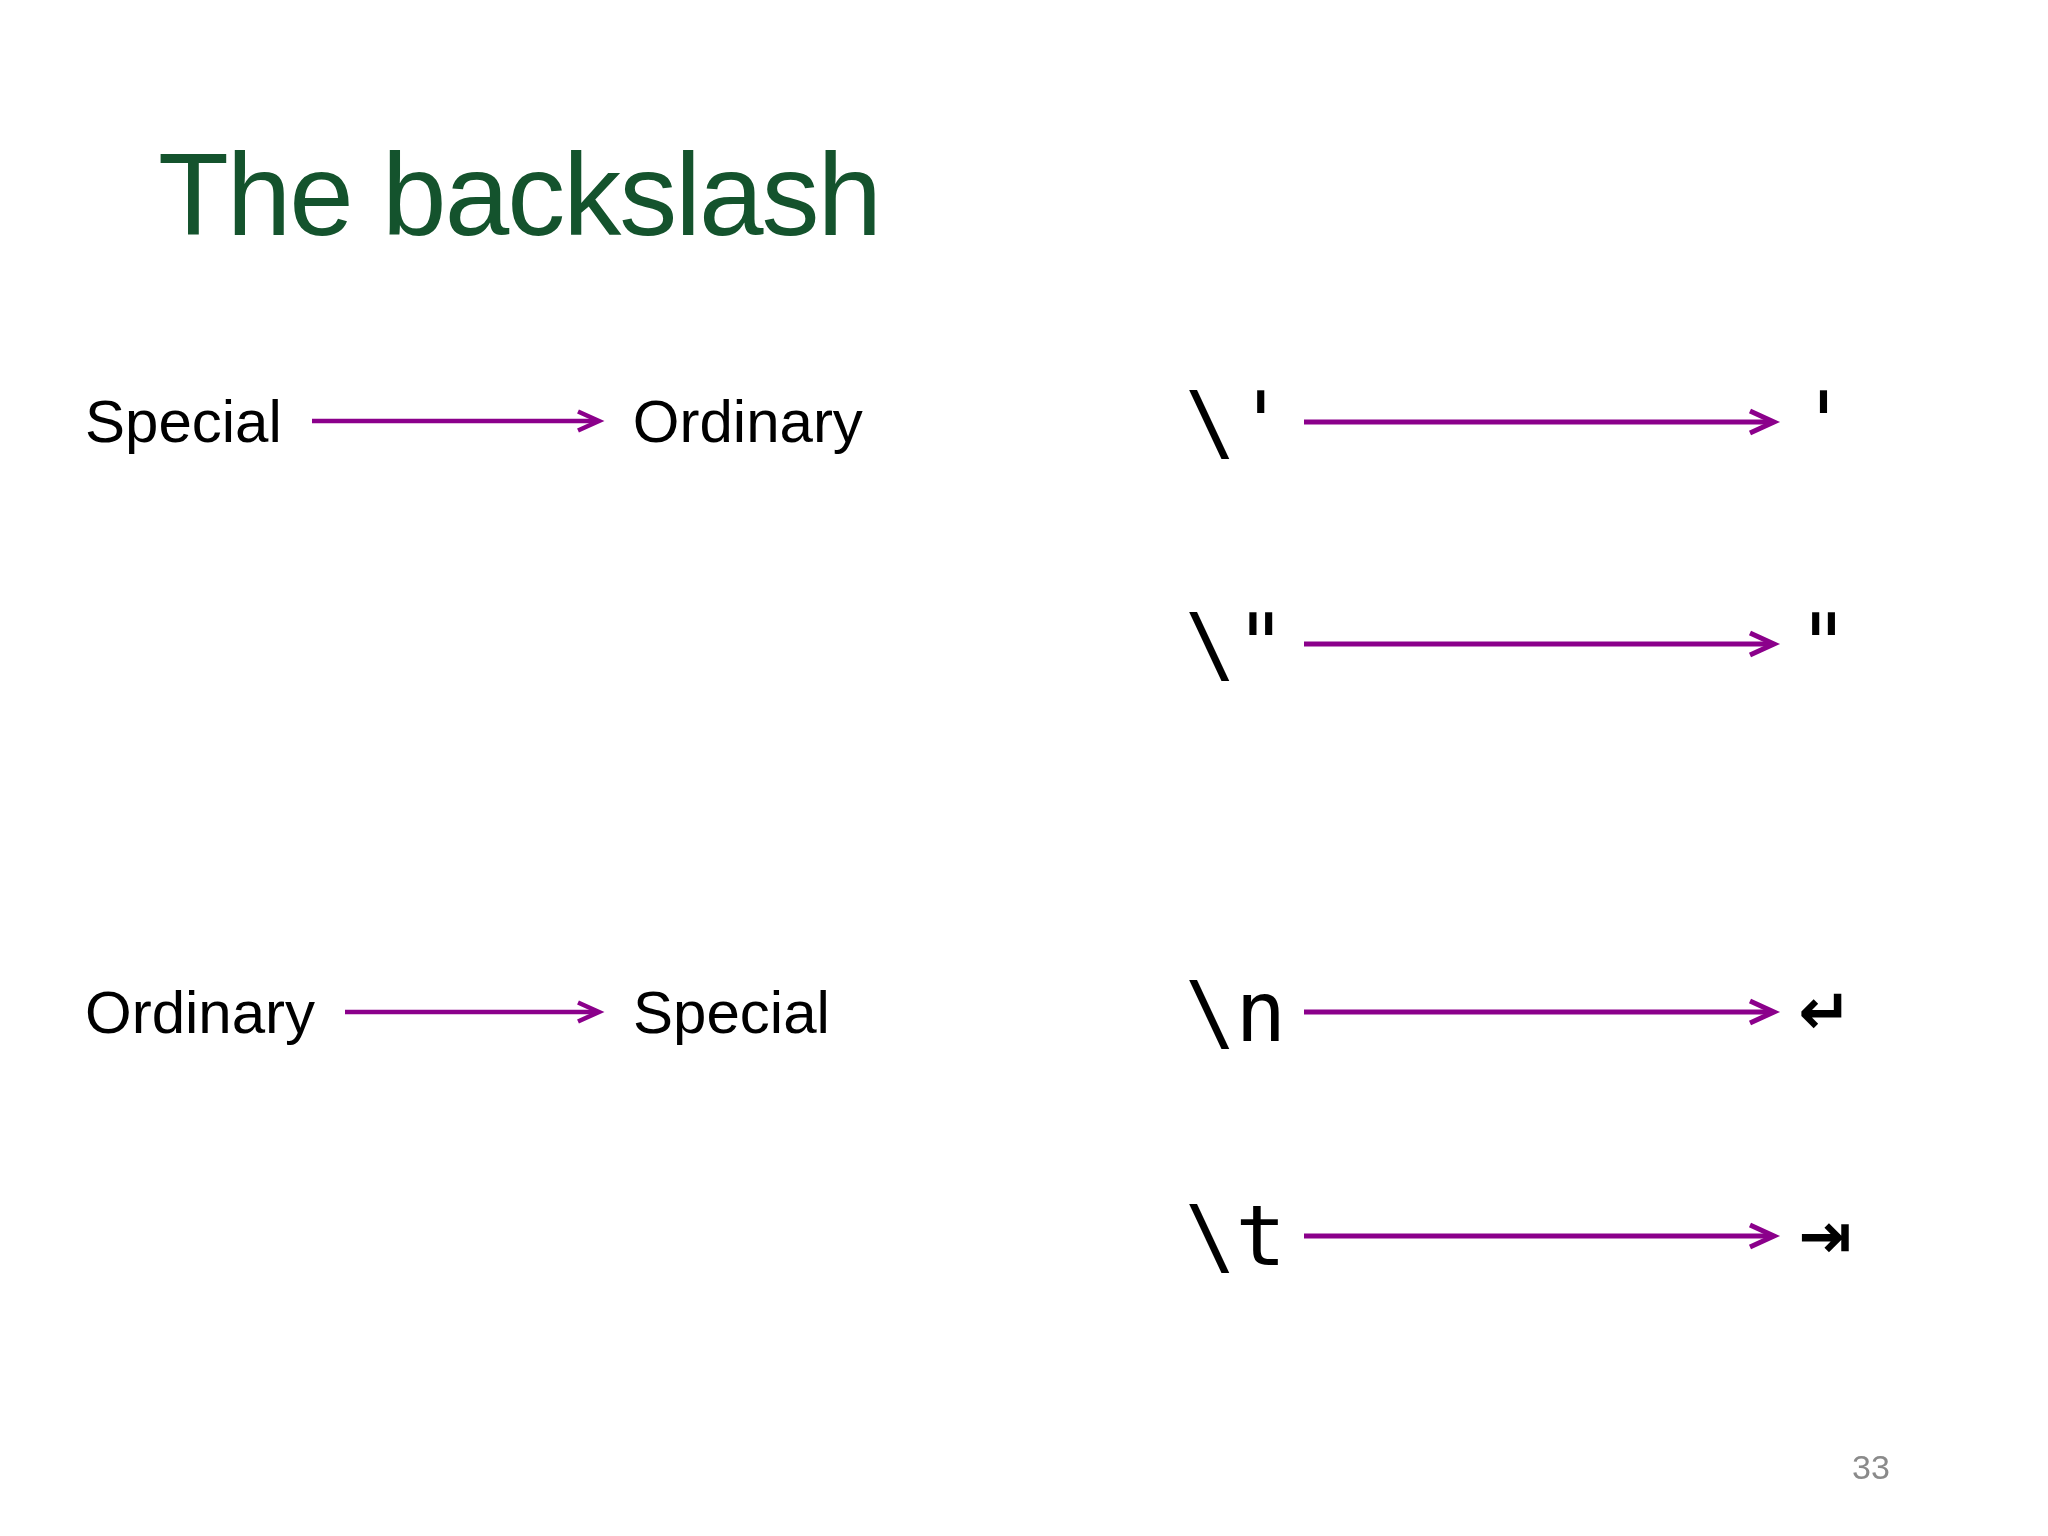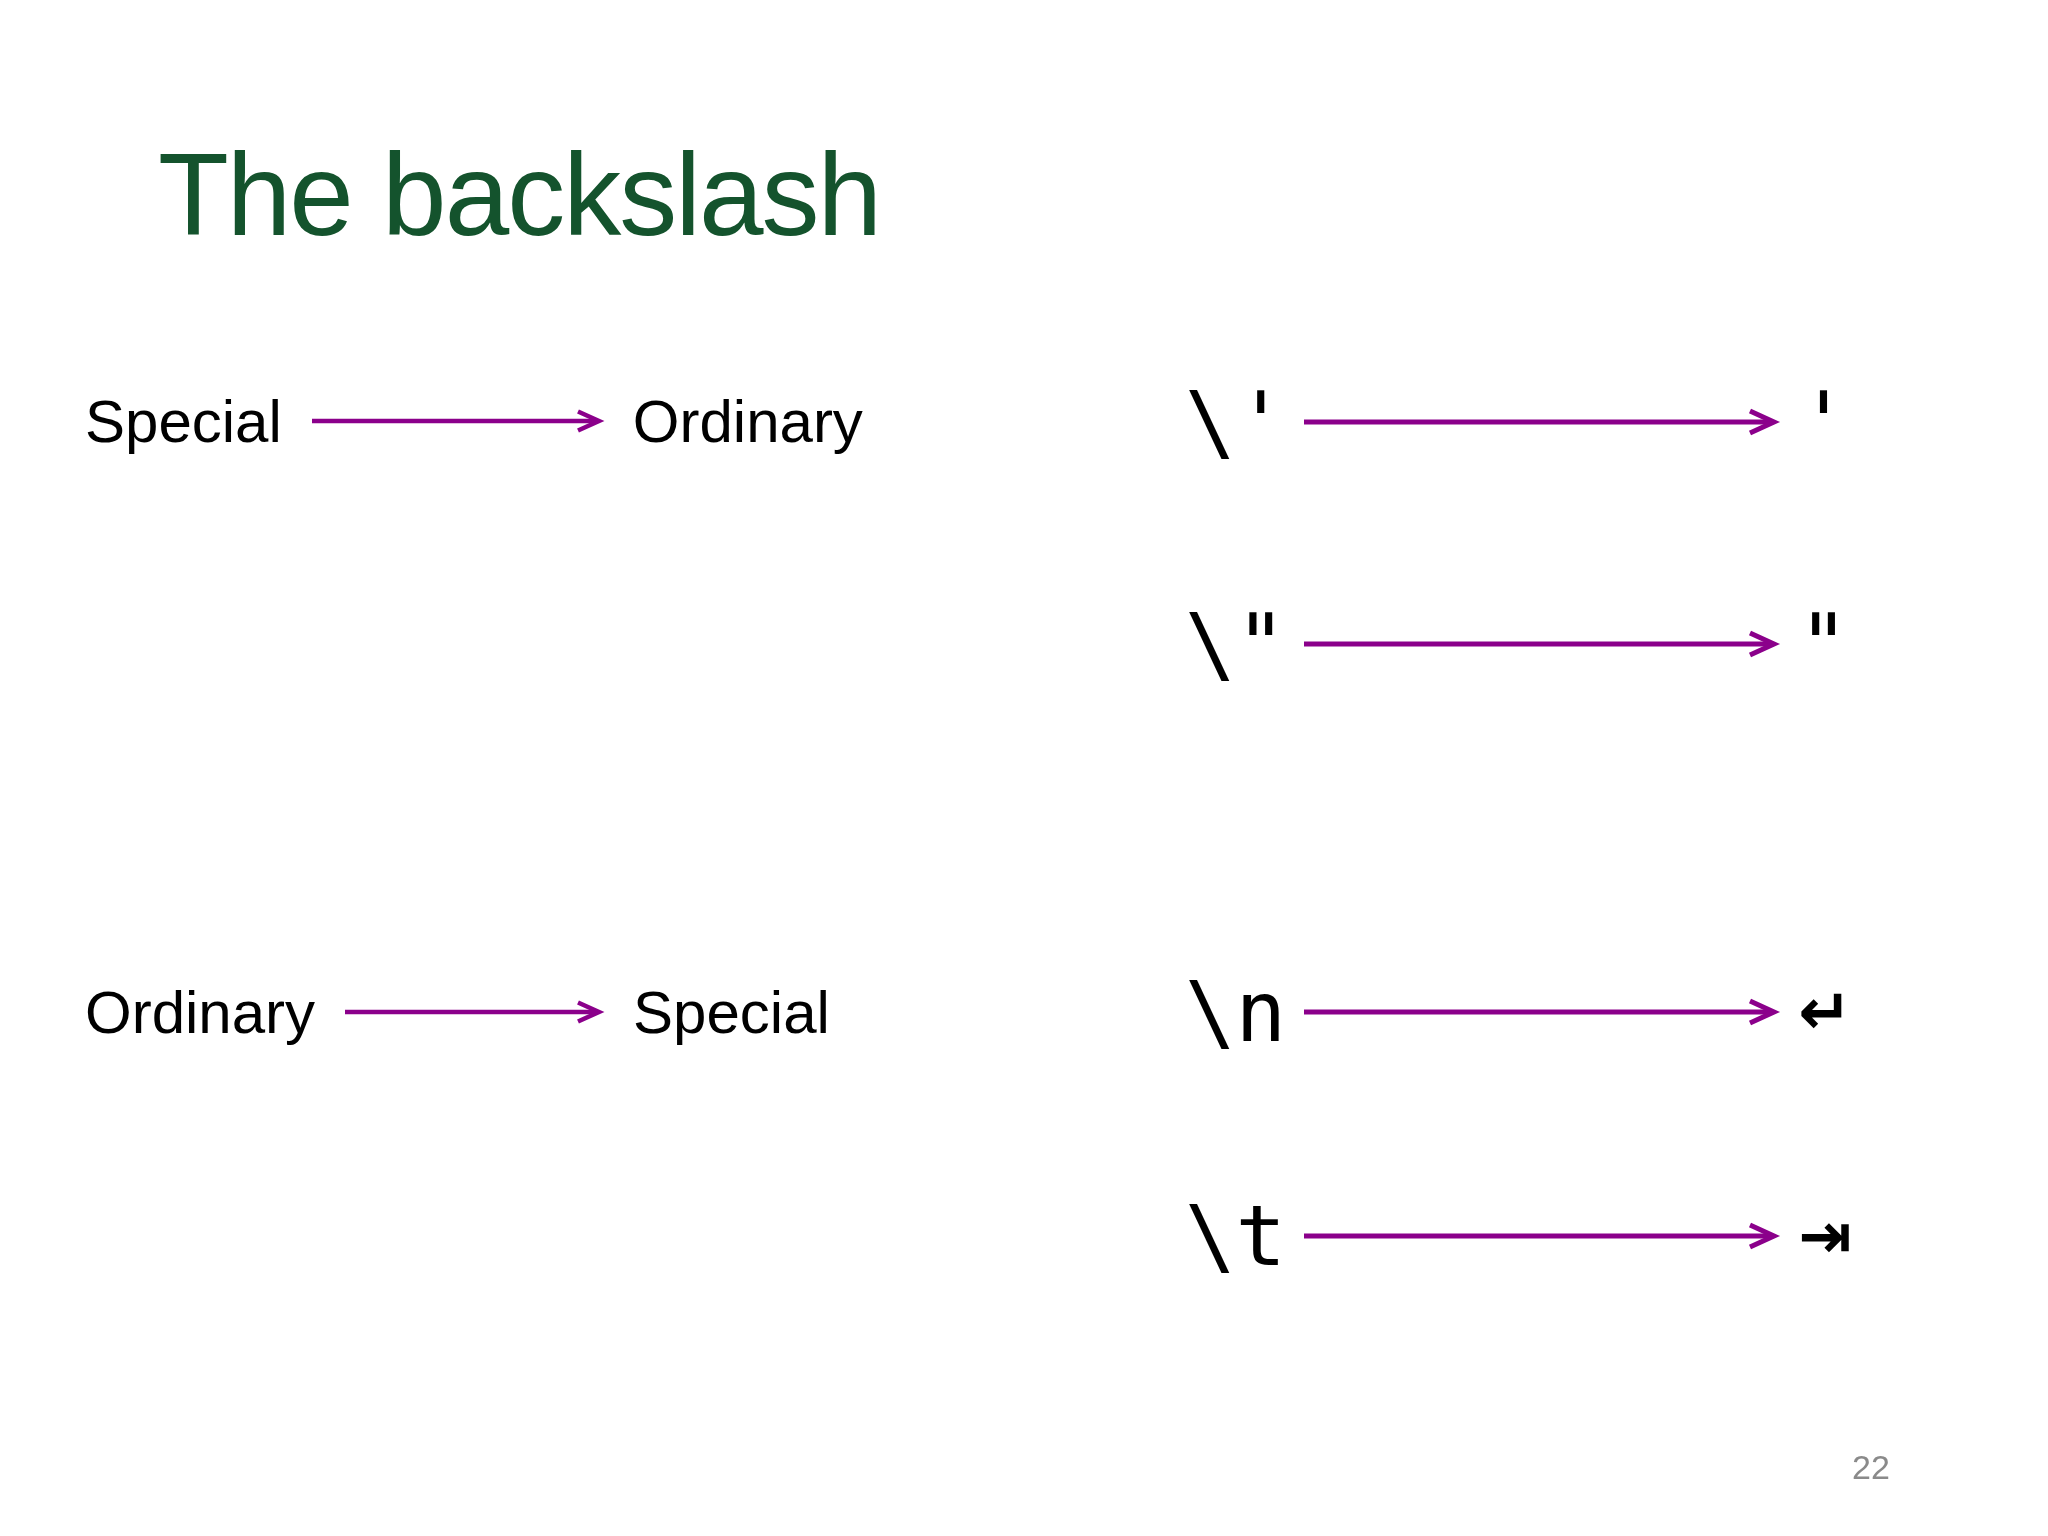--- a/index.html
+++ b/index.html
@@ -139,15 +139,15 @@
 
   <div class="escape-row r4">
     <span class="escape-code">\t</span>
     <svg class="arrow" width="480" height="30" viewBox="0 0 480 30">
       <line x1="2" y1="15" x2="468" y2="15" stroke-width="5"></line>
       <polyline points="448,4 472,15 448,26" stroke-width="5"></polyline>
     </svg>
     <span class="escape-result glyph-bold">⇥</span>
   </div>
 
-  <div class="page-number">22</div>
+  <div class="page-number">33</div>
 
 </div>
 
 </body></html>

